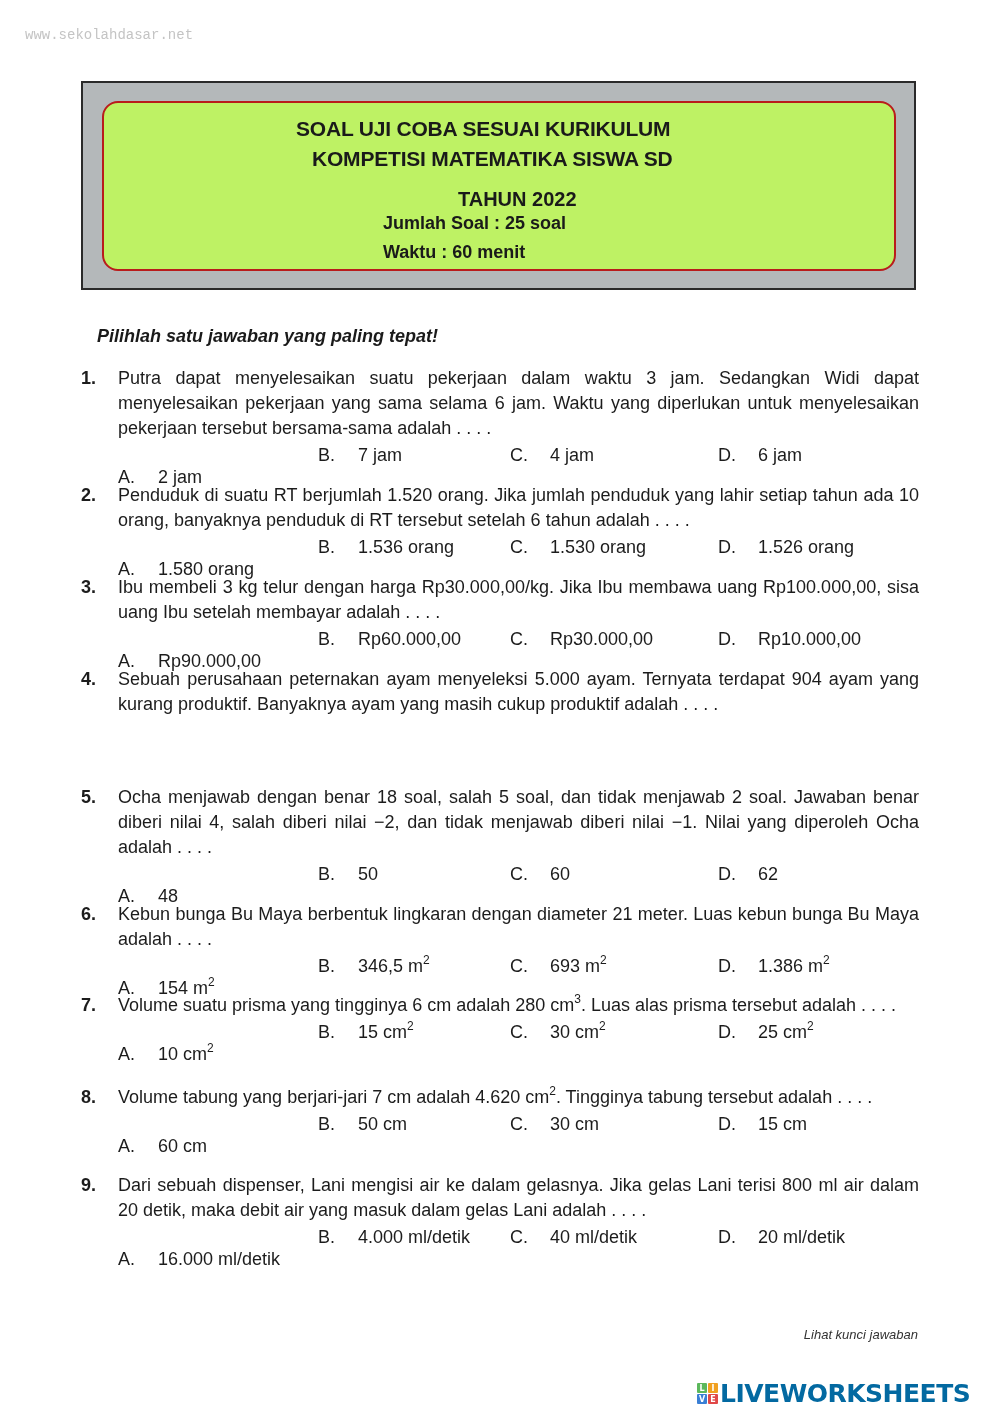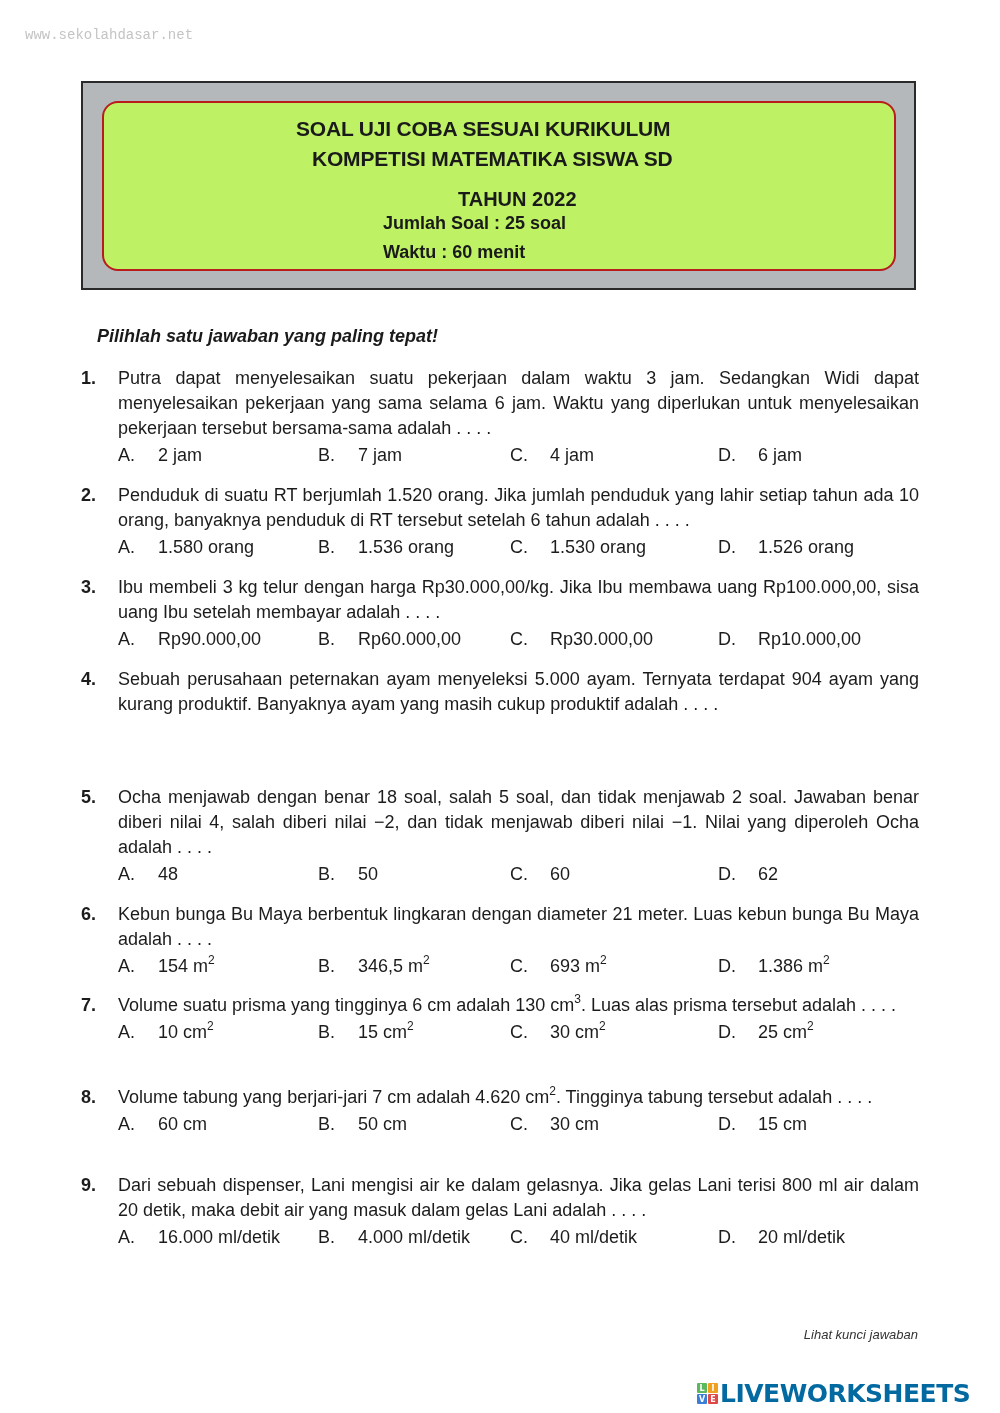--- a/index.html
+++ b/index.html
@@ -30,21 +30,21 @@
     position:absolute; left:81px; top:326px; font-size:18px;
     font-weight:bold; font-style:italic; color:#1a1a1a;margin-left:16px;
   }
   .question { position:absolute; left:81px; width:838px; }
   .q-num { position:absolute; left:0; top:0; font-weight:bold; font-size:18px; line-height:25px; }
   .q-text {
     margin-left:37px; font-size:18px; line-height:25px; text-align:justify; color:#1c1c1c;
   }
   .options { margin-left:37px; position:relative; height:25px; margin-top:2px; font-size:18px; line-height:25px; }
   .opt { position:absolute; top:0; white-space:nowrap; }
-  .opt-a { left:0; }
+  .opt-a { left:0;margin-top:22px; }
   .opt-b { left:200px; }
   .opt-c { left:392px; }
   .opt-d { left:600px; }
   .opt-letter { display:inline-block; width:40px; }
   sup { font-size:12px; line-height:0; vertical-align:8px; }
 
   .footer-note {
     position:absolute; right:82px; top:1327px; font-size:13px; font-style:italic; color:#333;
   }
   .logo {
@@ -133,21 +133,21 @@
   <div class="options">
     <div class="opt opt-a"><span class="opt-letter">A.</span><span>154 m</span><sup>2</sup></div>
     <div class="opt opt-b"><span class="opt-letter">B.</span><span>346,5 m</span><sup>2</sup></div>
     <div class="opt opt-c"><span class="opt-letter">C.</span><span>693 m</span><sup>2</sup></div>
     <div class="opt opt-d"><span class="opt-letter">D.</span><span>1.386 m</span><sup>2</sup></div>
   </div>
 </div>
 
 <div class="question" style="top:993px;">
   <div class="q-num">7.</div>
-  <div class="q-text"><span>Volume suatu prisma yang tingginya 6 cm adalah 130 cm</span><sup>3</sup><span>. Luas alas prisma tersebut adalah . . . .</span></div>
+  <div class="q-text"><span>Volume suatu prisma yang tingginya 6 cm adalah 280 cm</span><sup>3</sup><span>. Luas alas prisma tersebut adalah . . . .</span></div>
   <div class="options">
     <div class="opt opt-a"><span class="opt-letter">A.</span><span>10 cm</span><sup>2</sup></div>
     <div class="opt opt-b"><span class="opt-letter">B.</span><span>15 cm</span><sup>2</sup></div>
     <div class="opt opt-c"><span class="opt-letter">C.</span><span>30 cm</span><sup>2</sup></div>
     <div class="opt opt-d"><span class="opt-letter">D.</span><span>25 cm</span><sup>2</sup></div>
   </div>
 </div>
 
 <div class="question" style="top:1085px;">
   <div class="q-num">8.</div>

